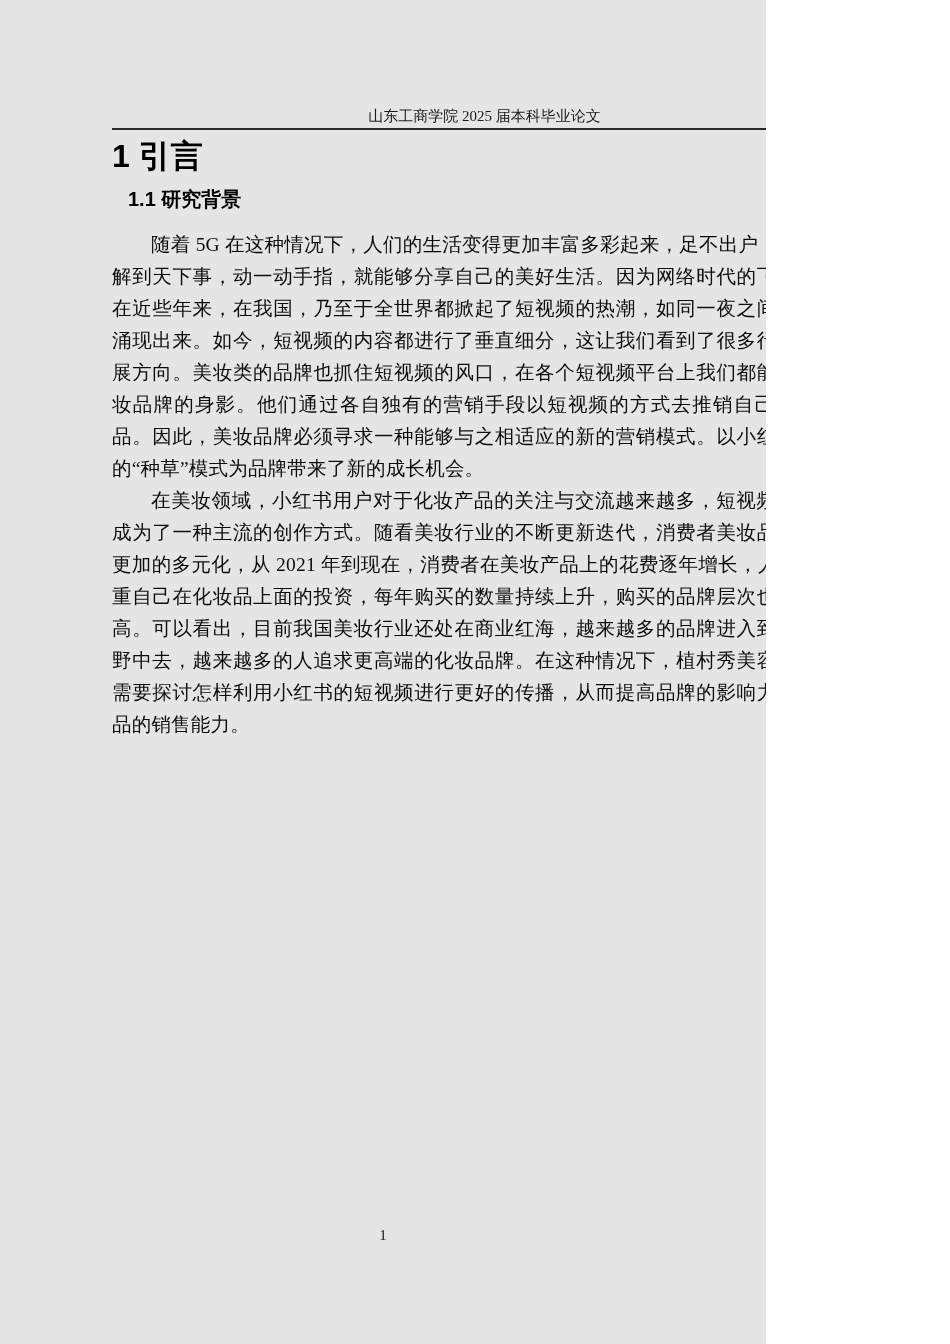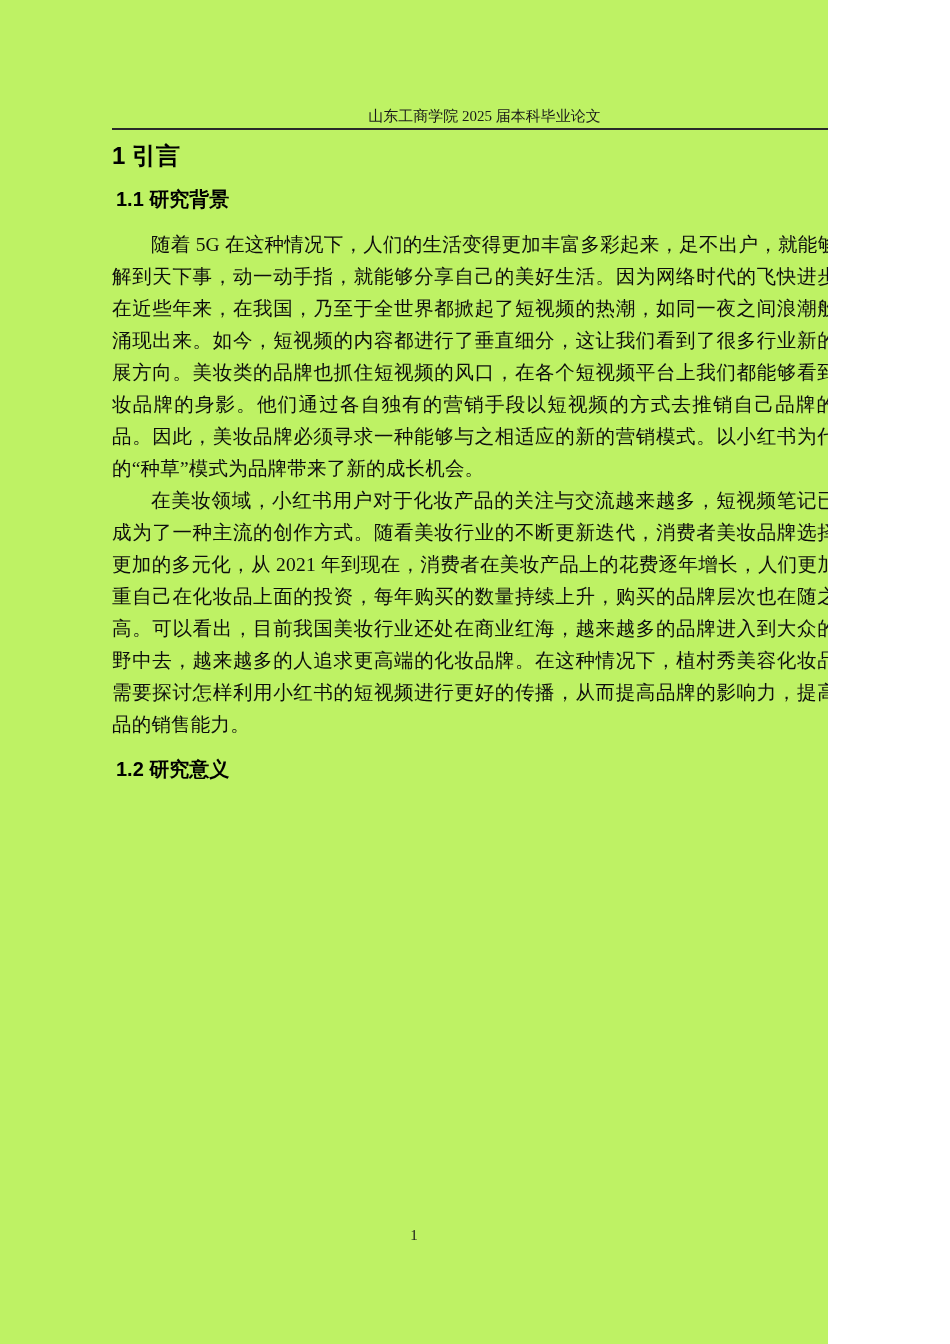--- a/index.html
+++ b/index.html
@@ -2,23 +2,23 @@
 <html><head>
 <meta charset="utf-8">
 <style>
   html, body {
     margin: 0;
     padding: 0;
     background: #ffffff;
   }
   .page {
     position: relative;
-    width: 828px;
+    width: 766px;
     height: 1344px;
-    background: #bef264;
+    background: #e5e5e5;
     color: #111111;
     font-family: "Liberation Serif", "DejaVu Serif", serif;
     overflow: hidden;
   }
   .content {
     position: absolute;
     left: 112px;
     top: 0;
     width: 745px;
   }
@@ -28,26 +28,26 @@
     font-size: 15px;
     line-height: 20px;
     color: #1a1a1a;
     padding-bottom: 2px;
     border-bottom: 2px solid #2a2a2a;
   }
   .chapter-title {
     margin: 11px 0 0 0;
     font-family: "Liberation Sans", "DejaVu Sans", sans-serif;
     font-weight: bold;
-    font-size: 24px;
+    font-size: 32px;
     line-height: 30px;
     color: #000000;
   }
   .section-title {
-    margin: 14px 0 16px 4px;
+    margin: 14px 0 16px 16px;
     font-family: "Liberation Sans", "DejaVu Sans", sans-serif;
     font-weight: bold;
     font-size: 20px;
     line-height: 28px;
     color: #000000;
   }
   .para {
     margin: 0;
     font-size: 19.5px;
     line-height: 32px;
@@ -78,21 +78,20 @@
 
     <h1 class="chapter-title">1 引言</h1>
 
     <div>
       <h2 class="section-title">1.1 研究背景</h2>
       <p class="para">随着 5G 在这种情况下，人们的生活变得更加丰富多彩起来，足不出户，就能够了解到天下事，动一动手指，就能够分享自己的美好生活。因为网络时代的飞快进步，在近些年来，在我国，乃至于全世界都掀起了短视频的热潮，如同一夜之间浪潮般地涌现出来。如今，短视频的内容都进行了垂直细分，这让我们看到了很多行业新的发展方向。美妆类的品牌也抓住短视频的风口，在各个短视频平台上我们都能够看到美妆品牌的身影。他们通过各自独有的营销手段以短视频的方式去推销自己品牌的产品。因此，美妆品牌必须寻求一种能够与之相适应的新的营销模式。以小红书为代表的“种草”模式为品牌带来了新的成长机会。</p>
       <p class="para">在美妆领域，小红书用户对于化妆产品的关注与交流越来越多，短视频笔记已经成为了一种主流的创作方式。随看美妆行业的不断更新迭代，消费者美妆品牌选择也更加的多元化，从 2021 年到现在，消费者在美妆产品上的花费逐年增长，人们更加注重自己在化妆品上面的投资，每年购买的数量持续上升，购买的品牌层次也在随之升高。可以看出，目前我国美妆行业还处在商业红海，越来越多的品牌进入到大众的视野中去，越来越多的人追求更高端的化妆品牌。在这种情况下，植村秀美容化妆品还需要探讨怎样利用小红书的短视频进行更好的传播，从而提高品牌的影响力，提高产品的销售能力。</p>
     </div>
 
     <div>
-      <h2 class="section-title">1.2 研究意义</h2>
     </div>
 
   </div>
 
   <div class="page-footer">
     <span>1</span>
   </div>
 </div>
 
 </body></html>

